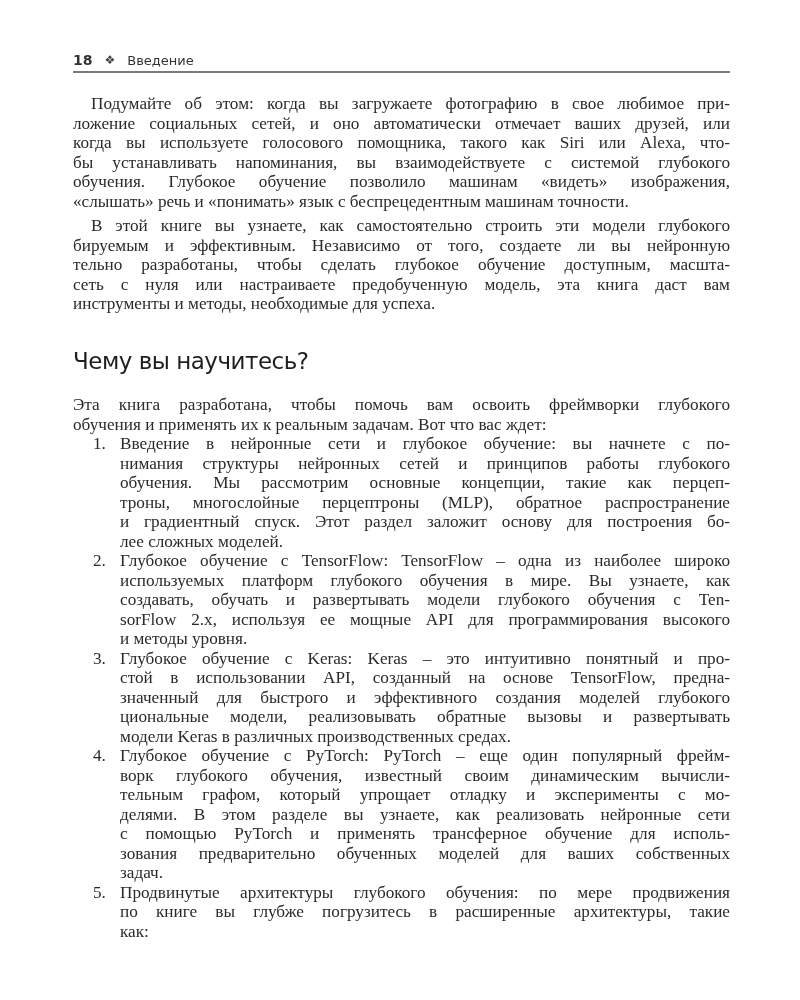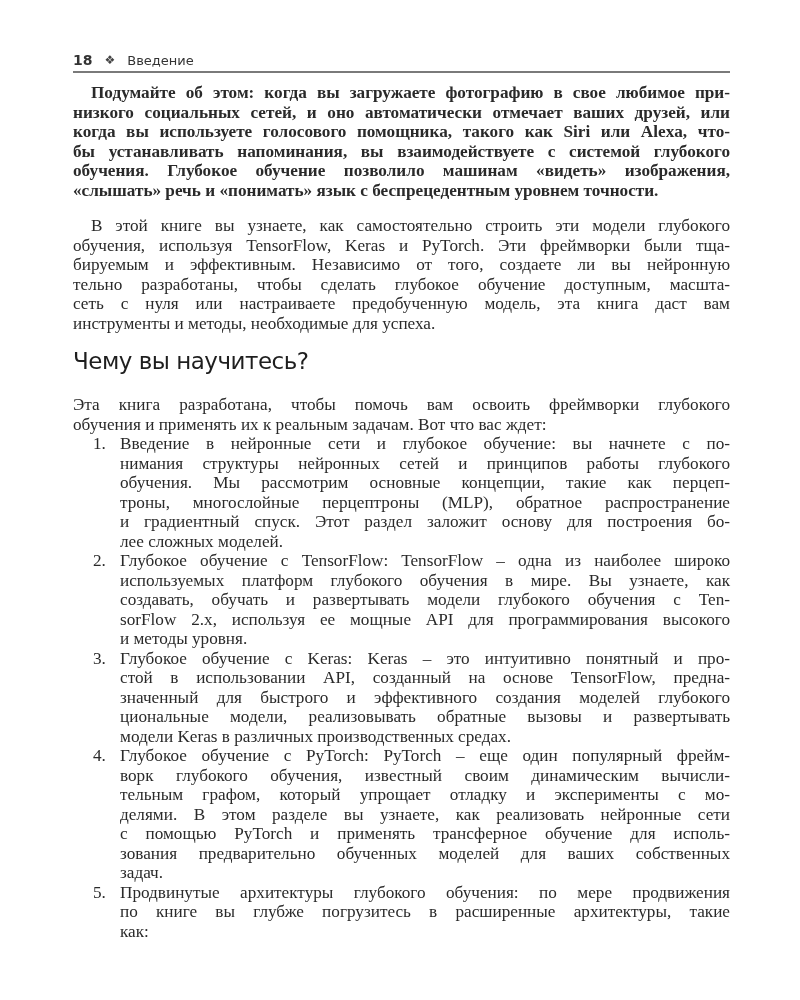--- a/index.html
+++ b/index.html
@@ -66,21 +66,21 @@
     text-align-last: left;
   }
   .para {
     position: absolute;
     left: 0;
     width: 657px;
   }
   .para.indent .line.first {
     text-indent: 18px;
   }
-  #p1 { top: 83px; font-weight: bold; }
+  #p1 { top: 94px; }
   #p2 { top: 216px; }
   .section-heading {
     position: absolute;
     top: 348px;
     left: 0;
     font-family: "DejaVu Sans", sans-serif;
     font-weight: normal;
     font-size: 23px;
     letter-spacing: -0.5px;
     color: #1e1e1e;
@@ -111,30 +111,29 @@
 
   <div class="running-header">
     <span class="page-num">18</span>
     <span class="diamond">❖</span>
     <span class="section-name">Введение</span>
   </div>
   <div class="header-rule"></div>
 
   <div id="p1" class="para indent text">
     <span class="line first">Подумайте об этом: когда вы загружаете фотографию в свое любимое при-</span>
-    <span class="line">низкого социальных сетей, и оно автоматически отмечает ваших друзей, или</span>
+    <span class="line">ложение социальных сетей, и оно автоматически отмечает ваших друзей, или</span>
     <span class="line">когда вы используете голосового помощника, такого как Siri или Alexa, что-</span>
     <span class="line">бы устанавливать напоминания, вы взаимодействуете с системой глубокого</span>
     <span class="line">обучения. Глубокое обучение позволило машинам «видеть» изображения,</span>
-    <span class="line last">«слышать» речь и «понимать» язык с беспрецедентным уровнем точности.</span>
+    <span class="line last">«слышать» речь и «понимать» язык с беспрецедентным машинам точности.</span>
   </div>
 
   <div id="p2" class="para indent text">
     <span class="line first">В этой книге вы узнаете, как самостоятельно строить эти модели глубокого</span>
-    <span class="line">обучения, используя TensorFlow, Keras и PyTorch. Эти фреймворки были тща-</span>
     <span class="line">бируемым и эффективным. Независимо от того, создаете ли вы нейронную</span>
     <span class="line">тельно разработаны, чтобы сделать глубокое обучение доступным, масшта-</span>
     <span class="line">сеть с нуля или настраиваете предобученную модель, эта книга даст вам</span>
     <span class="line last">инструменты и методы, необходимые для успеха.</span>
   </div>
 
   <h2 class="section-heading">Чему вы научитесь?</h2>
 
   <div id="intro" class="para text">
     <span class="line">Эта книга разработана, чтобы помочь вам освоить фреймворки глубокого</span>

